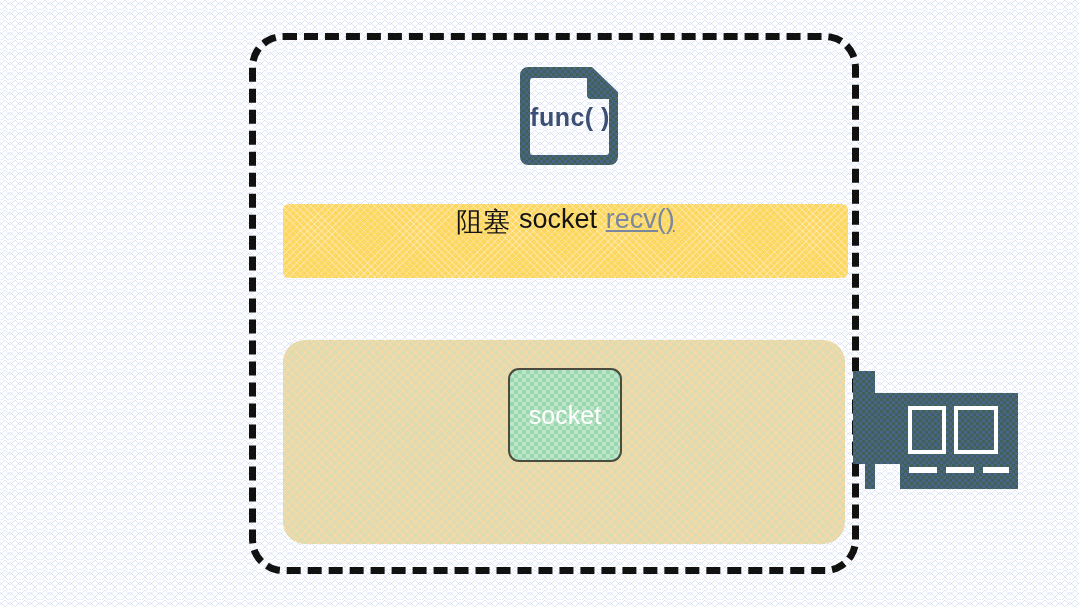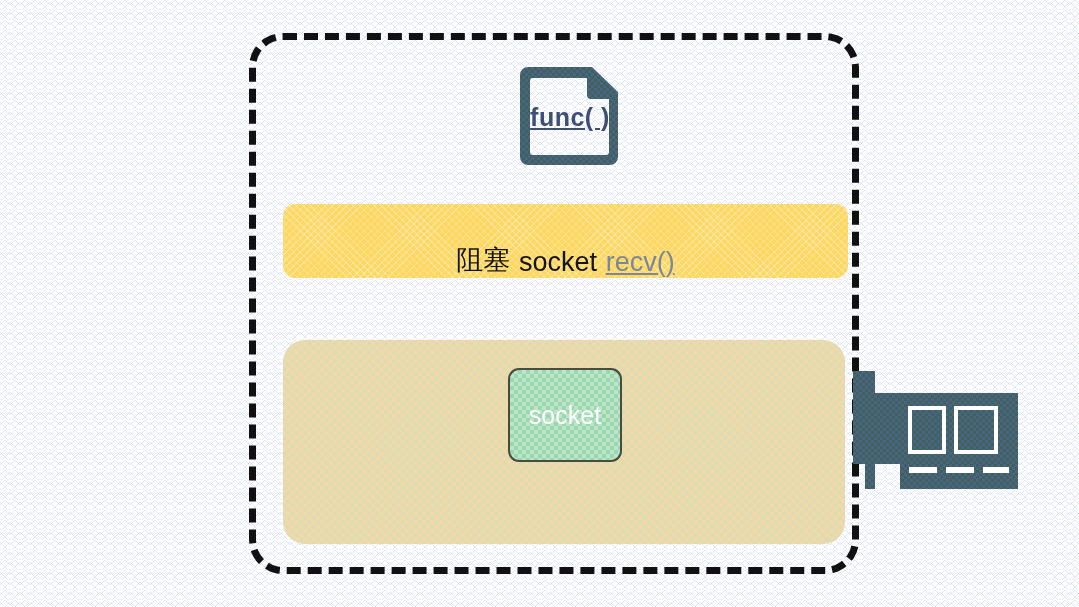--- a/index.html
+++ b/index.html
@@ -37,34 +37,33 @@
   }
   #func-doc svg{ width:100%; height:100%; display:block; }
   #func-doc .doc-label{
     position:absolute;
     left:0; top:0; width:100%; height:100%;
     display:flex; align-items:center; justify-content:center;
     font-size:25px; font-weight:bold;
     color:#3d4f73;
     letter-spacing:.5px;
     padding-top:4px;
-    text-decoration:underline;
   }
 
   
   #blocking-bar{
     position:absolute;
     left:283px; top:204px;
     width:565px; height:74px;
     background-color:#fcd761;
     background-image:
       repeating-linear-gradient(45deg,  rgba(255,255,255,.30) 0 1px, transparent 1px 5px),
       repeating-linear-gradient(-45deg, rgba(255,255,255,.30) 0 1px, transparent 1px 5px);
-    border-radius:12px;
-    display:flex; align-items:flex-end; justify-content:center;
+    border-radius:6px;
+    display:flex; align-items:flex-start; justify-content:center;
     font-size:27px;
     color:#141414;
     white-space:nowrap;
   }
   #blocking-bar .seg-dim{ color:#7a879c;text-decoration:underline; }
   #blocking-bar .seg-sp{ display:inline-block; width:.32em; }
 
   
   #kernel-box{
     position:absolute;

